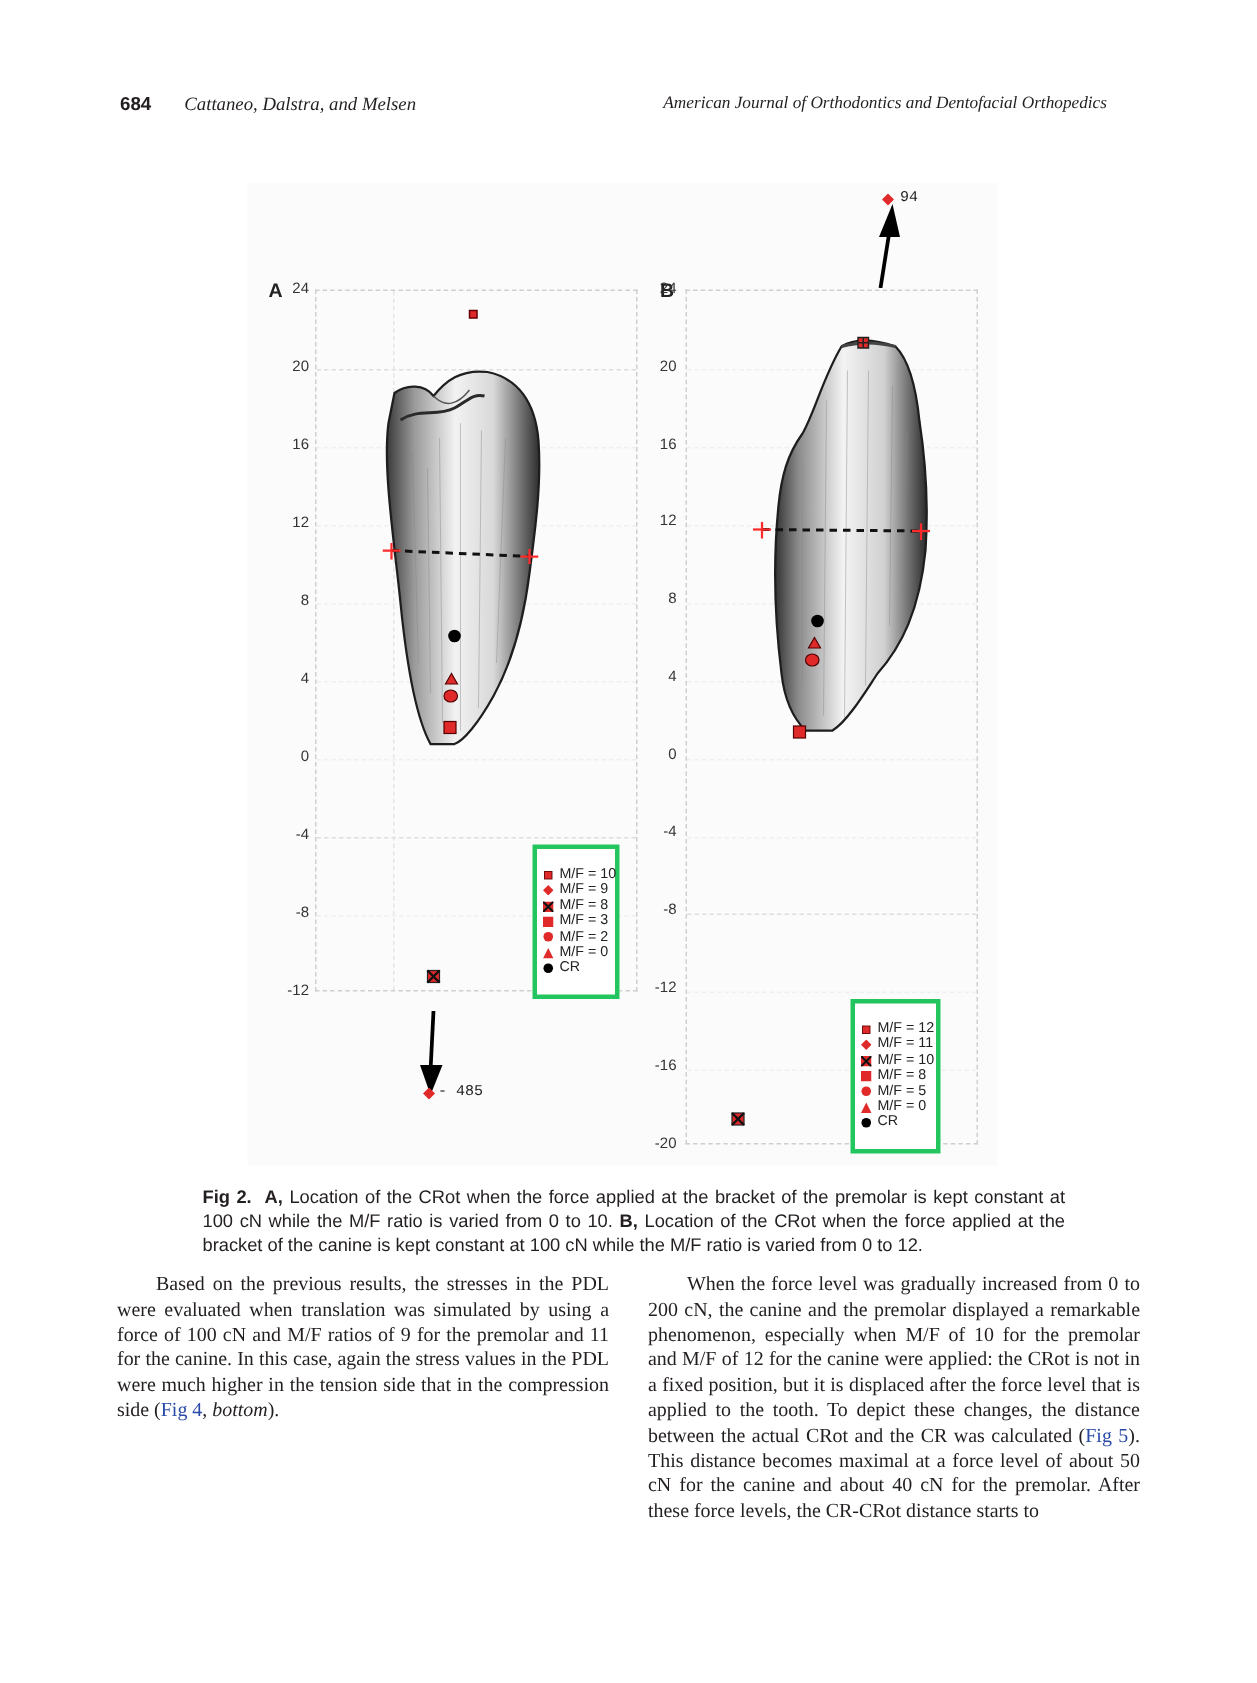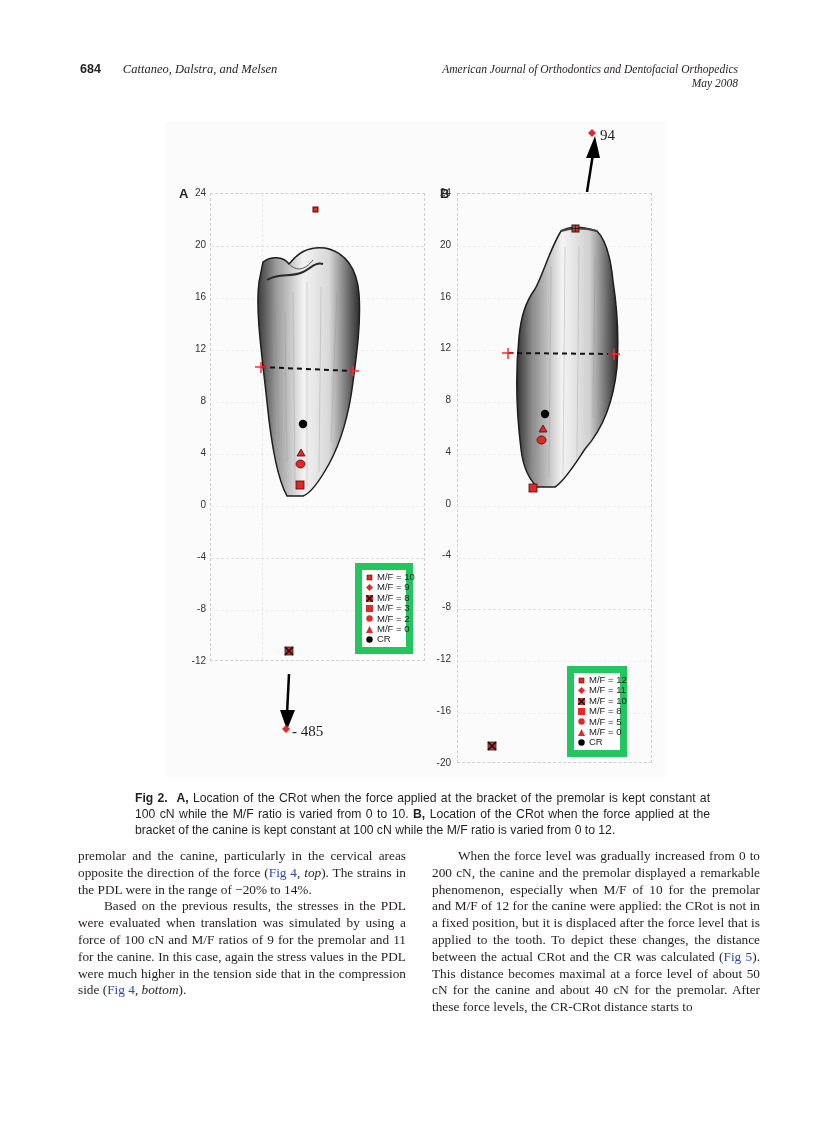--- a/index.html
+++ b/index.html
@@ -14,45 +14,44 @@
   .figure { position: absolute; left: 165px; top: 122px; width: 500px; height: 655px; background: #fbfbfb; }
   .panel { position: absolute; }
   .plot-area { position: absolute; border: 1px dashed #cfcfcf; }
   .gridline { position: absolute; left: 0; right: 0; border-top: 1px dashed #dedede; height: 0; }
   .vgrid { position: absolute; top: 0; bottom: 0; border-left: 1px dashed #e6e6e6; width: 0; }
   .tick { position: absolute; font-family: "Liberation Sans", sans-serif; font-size: 10px; color: #333; text-align: right; width: 26px; }
   .panel-letter { position: absolute; font-family: "Liberation Sans", sans-serif; font-weight: bold; font-size: 13px; color: #222; }
 
   .tooth { position: absolute; }
   .marker { position: absolute; }
-  .legend { position: absolute; background: #fff; border: 7px solid #22c55e; padding: 2px 4px; font-family: "Liberation Sans", sans-serif; font-size: 9.5px; line-height: 10.4px; color: #222; }
+  .legend { position: absolute; background: #fff; border: 3px solid #22c55e; padding: 12px 4px; font-family: "Liberation Sans", sans-serif; font-size: 9.5px; line-height: 10.4px; color: #222; }
   .legend-item { display: flex; align-items: center; white-space: nowrap; }
   .legend-item svg { margin-right: 4px; flex: none; }
-  .annot { position: absolute; font-family: Liberation Serif, serif; font-size: 15px; color: #222; }
+  .annot { position: absolute; font-family: Liberation Mono, monospace; font-size: 10px; color: #222; }
 
   .caption { position: absolute; left: 135px; top: 790px; width: 575px; font-family: "Liberation Sans", sans-serif; font-size: 12.2px; line-height: 16px; color: #231f20; text-align: justify; }
   .caption b { font-weight: bold; }
 
   .col { position: absolute; top: 848px; width: 328px; font-size: 13.3px; line-height: 16.8px; text-align: justify; }
   .col-left { left: 78px; }
   .col-right { left: 432px; font-family: Liberation Serif, serif; }
   .col p { margin: 0; }
   .col p.indent { text-indent: 26px; }
   .ref { color: #2a4aa8; }
 </style>
 </head>
 <body>
 
 <div class="running-head">
   <div class="rh-left">
     <span class="pg">684</span><span>Cattaneo, Dalstra, and Melsen</span>
   </div>
   <div class="rh-right">
     <div>American Journal of Orthodontics and Dentofacial Orthopedics</div>
-    <div>May 2008</div>
   </div>
 </div>
 
 <div class="figure">
 
   <div class="panel" style="left:0;top:0;width:265px;height:655px;">
     <div class="panel-letter" style="left:14px;top:64px;">A</div>
     <div class="plot-area" style="left:45px;top:71px;width:215px;height:468px;">
       <div class="gridline" style="top:52px"></div>
       <div class="gridline" style="top:104px;border-color:#efefef"></div>
@@ -322,19 +321,18 @@
         </div>
     </div>
   </div>
 </div>
 
 <div class="caption">
   <b>Fig 2.</b>&nbsp; <b>A,</b> <span>Location of the CRot when the force applied at the bracket of the premolar is kept constant at 100 cN while the M/F ratio is varied from 0 to 10.</span> <b>B,</b> <span>Location of the CRot when the force applied at the bracket of the canine is kept constant at 100 cN while the M/F ratio is varied from 0 to 12.</span>
 </div>
 
 <div class="col col-left">
-  <p><span>premolar and the canine, particularly in the cervical areas opposite the direction of the force (</span><a class="ref">Fig 4</a><span>, </span><i>top</i><span>). The strains in the PDL were in the range of −20% to 14%.</span></p>
   <p class="indent"><span>Based on the previous results, the stresses in the PDL were evaluated when translation was simulated by using a force of 100 cN and M/F ratios of 9 for the premolar and 11 for the canine. In this case, again the stress values in the PDL were much higher in the tension side that in the compression side (</span><a class="ref">Fig 4</a><span>, </span><i>bottom</i><span>).</span></p>
 </div>
 
 <div class="col col-right">
   <p class="indent"><span>When the force level was gradually increased from 0 to 200 cN, the canine and the premolar displayed a remarkable phenomenon, especially when M/F of 10 for the premolar and M/F of 12 for the canine were applied: the CRot is not in a fixed position, but it is displaced after the force level that is applied to the tooth. To depict these changes, the distance between the actual CRot and the CR was calculated (</span><a class="ref">Fig 5</a><span>). This distance becomes maximal at a force level of about 50 cN for the canine and about 40 cN for the premolar. After these force levels, the CR-CRot distance starts to</span></p>
 </div>
 
 </body></html>

